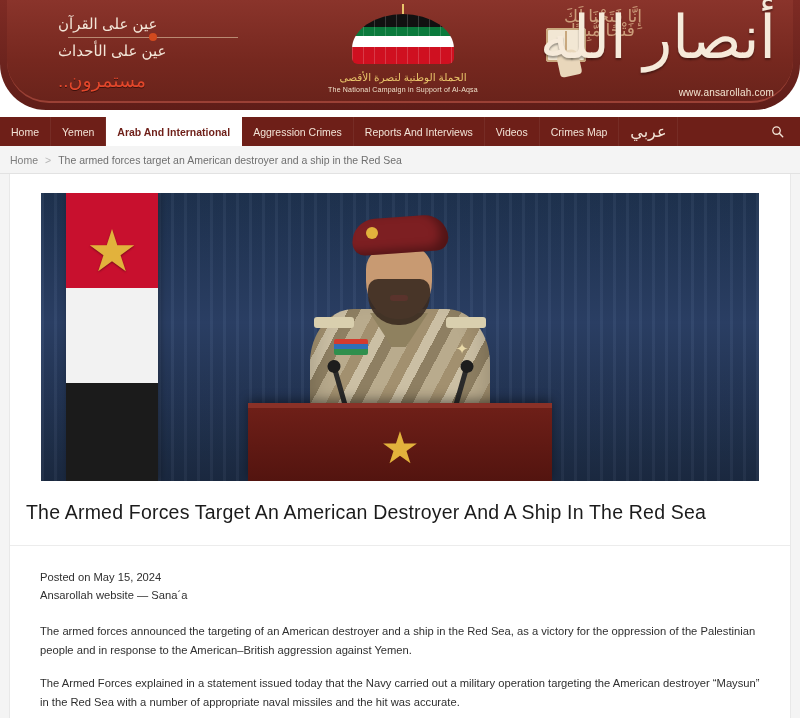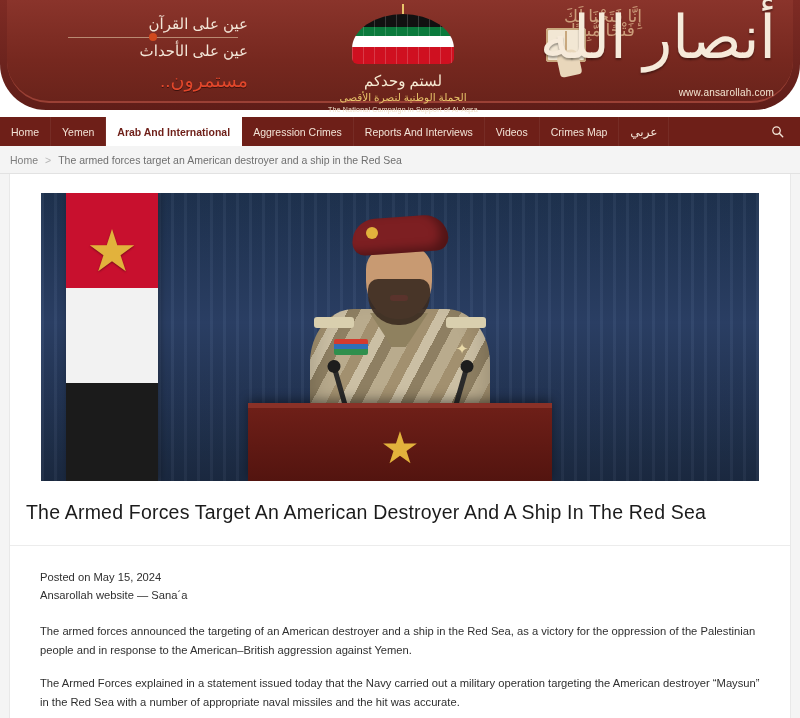--- a/index.html
+++ b/index.html
@@ -34,21 +34,21 @@
     border-bottom-left-radius: 42px;
     border-bottom-right-radius: 42px;
     border-bottom: 2px solid #9a4035;
   }
 
   
   .slogan {
     position: absolute;
     left: 58px; top: 14px;
     width: 190px;
-    text-align: right;
+    text-align: left;
     direction: rtl;
   }
   .slogan-line {
     color: #f3e6d8;
     font-size: 15px;
     letter-spacing: 1px;
     line-height: 20px;
     white-space: nowrap;
   }
   .slogan-sep {
@@ -210,21 +210,21 @@
     font-size: 10.5px;
     white-space: nowrap;
     cursor: pointer;
     border-right: 1px solid rgba(255,255,255,0.06);
   }
   .nav-item.active {
     background: #ffffff;
     color: #6e1f18;
     font-weight: bold;
   }
-  .nav-item.arabic { direction: rtl; font-size: 12px; }
+  .nav-item.arabic { direction: rtl; font-size: 16px; }
   .nav-search {
     position: absolute;
     right: 8px; top: 0;
     height: 29px;
     width: 30px;
     display: flex;
     align-items: center;
     justify-content: center;
     cursor: pointer;
   }
@@ -470,21 +470,20 @@
     <div class="slogan-red">مستمرون..</div>
   </div>
 
   <div class="center-logo">
     <div class="logo-dome">
       <div class="dome-spire"></div>
       <div class="dome-flag">
         <div class="dome-lines"></div>
       </div>
     </div>
-    <div class="logo-ar">لستم وحدكم</div>
     <div class="logo-ar2">الحملة الوطنية لنصرة الأقصى</div>
     <div class="logo-en">The National Campaign in Support of Al-Aqsa</div>
   </div>
 
   <div class="brand">
     <div class="brand-deco">إِنَّا فَتَحْنَا لَكَ فَتْحًا مُّبِينًا</div>
     <div class="brand-book"></div>
     <div class="brand-hand"></div>
     <div class="brand-name">أنصار الله</div>
     <div class="brand-url">www.ansarollah.com</div>

